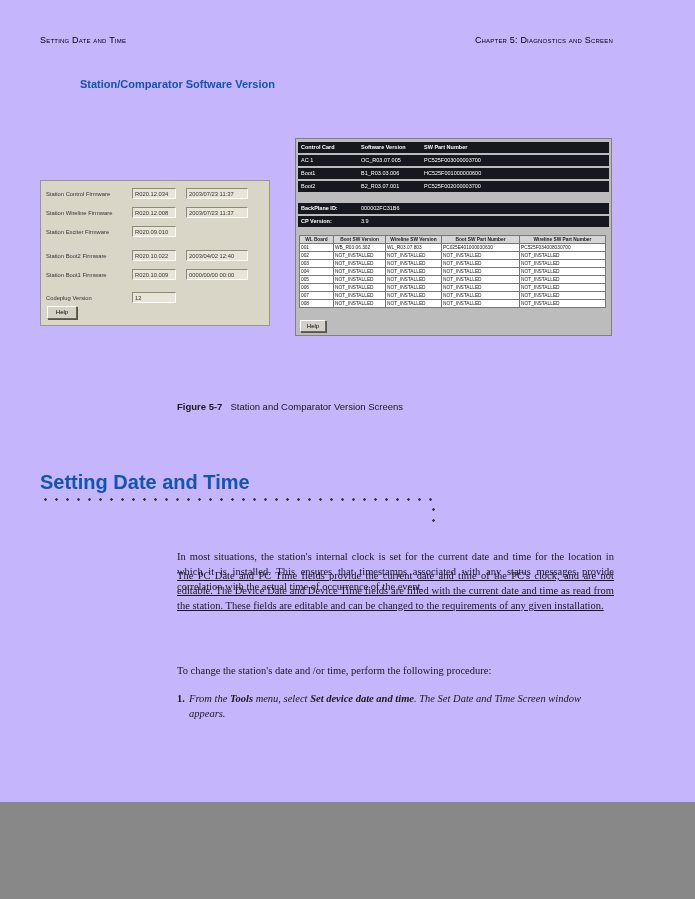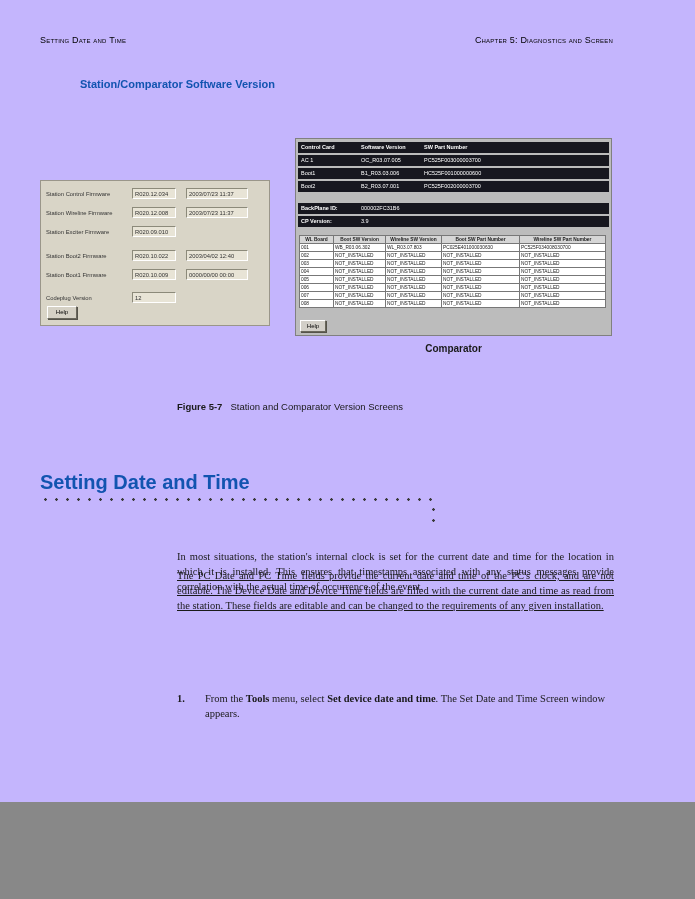--- a/index.html
+++ b/index.html
@@ -46,21 +46,21 @@
   .intro { position: absolute; left: 177px; top: 114px; width: 420px; font-size: 10.5px; }
   .body-para {
     position: absolute; left: 177px; width: 437px; font-size: 10.5px; line-height: 15px;
     text-align: justify;
   }
   .para1 { top: 549px; }
   .para2 { top: 568px; text-decoration: underline; }
   .para3 { top: 663px; text-align: left; }
   .step { position: absolute; left: 177px; top: 691px; width: 437px; font-size: 10.5px; line-height: 15px; }
   .step-num { position: absolute; left: 0; top: 0; font-weight: bold; }
-  .step-text { margin-left: 28px; }
+  .step-text { margin-left: 12px; font-style: italic; }
   
   .fig-caption {
     position: absolute; left: 177px; top: 401px; font-family: "Liberation Sans", sans-serif;
     font-size: 9.5px;
     text-align: center;
   }
   .fig-caption b { font-weight: bold; }
   .figcap-text { margin-left: 8px; }
   .shot-label {
     position: absolute; font-family: "Liberation Sans", sans-serif; font-size: 10px;
@@ -264,32 +264,32 @@
           <td>NOT_INSTALLED</td>
           <td>NOT_INSTALLED</td>
           <td>NOT_INSTALLED</td>
         </tr>
       </tbody>
     </table>
 
     <div class="btn3d cmp-help">Help</div>
   </div>
 
-  <div class="shot-label cmp-label">Comparator</div>
 
   <p class="fig-caption">
     <b>Figure 5-7</b><span class="figcap-text">Station and Comparator Version Screens</span>
   </p>
 
   <h1 class="sec2-title">Setting Date and Time</h1>
   <div class="dotline"></div>
   <div class="dotcol"></div>
 
   <p class="body-para para1">In most situations, the station's internal clock is set for the current date and time for the location in which it is installed. This ensures that timestamps associated with any status messages provide correlation with the actual time of occurrence of the event.</p>
   <p class="body-para para2">The PC Date and PC Time fields provide the current date and time of the PC's clock, and are not editable. The Device Date and Device Time fields are filled with the current date and time as read from the station. These fields are editable and can be changed to the requirements of any given installation.</p>
+  <p class="body-para para3">To change the station's date and /or time, perform the following procedure:</p>
 
   <div class="step">
     <span class="step-num">1.</span>
     <div class="step-text"><span>From the </span><b>Tools</b><span> menu, select </span><b>Set device date and time</b><span>. The Set Date and Time Screen window appears.</span></div>
   </div>
 
   <div class="footer-left">5-30</div>
   <div class="footer-right">6881085E35-AT   03/31/2015</div>
 
 </div>

